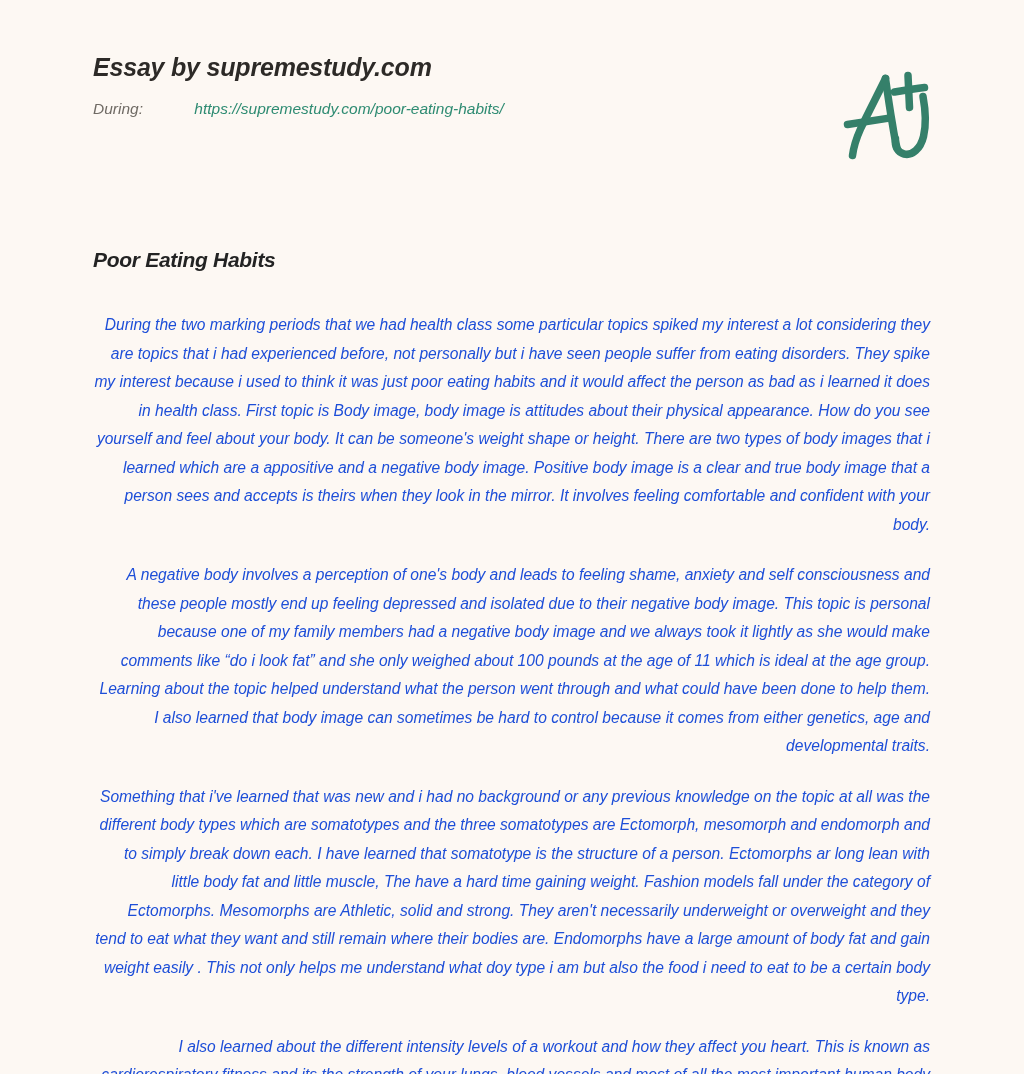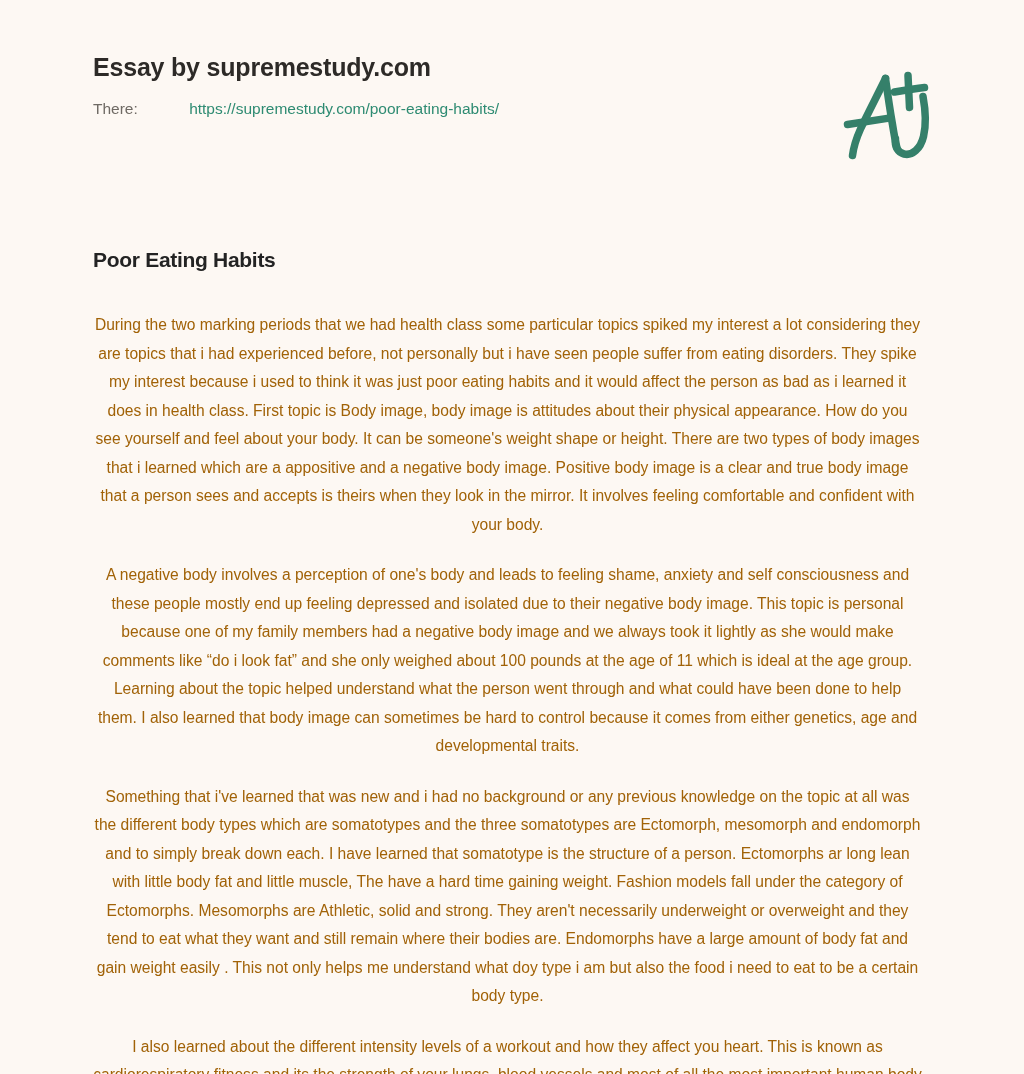--- a/index.html
+++ b/index.html
@@ -15,20 +15,21 @@
     color: #3a3632;
     overflow: hidden;
     position: relative;
   }
 
   .page {
     position: relative;
     width: 1024px;
     height: 1004px;
     box-sizing: border-box;
+    font-style: italic;
   }
 
   
   .header {
     position: absolute;
     left: 93px;
     top: 52px;
     right: 80px;
   }
   .brand-line {
@@ -77,39 +78,39 @@
   }
   .article-title {
     margin: 0 0 39px 0;
     font-size: 21px;
     font-weight: bold;
     color: #232323;
     letter-spacing: -0.3px;
     line-height: 1.2;
   }
   .article-body p {
-    margin: 0 16px 22px 0;
+    margin: 0 8px 22px 0;
     font-size: 15.6px;
     line-height: 28.5px;
-    color: #a16207;
-    text-align: center;
+    color: #1d4ed8;
+    text-align: right;
   }
   .article-body p:last-child {
     margin-bottom: 0;
   }
 </style>
 </head>
 <body>
 
 <div class="page">
 
   <div class="header">
     <div class="brand-line">Essay by supremestudy.com</div>
     <div class="source-line">
-      <span class="source-label">There:</span>
+      <span class="source-label">During:</span>
       <a class="source-url" href="#">https://supremestudy.com/poor-eating-habits/</a>
     </div>
   </div>
 
   <div class="logo">
     <svg viewBox="0 0 120 120" xmlns="http://www.w3.org/2000/svg">
       <g fill="none" stroke="#35806a" stroke-width="7.5" stroke-linecap="round" stroke-linejoin="round">
 
         <path d="M53.5 20.5 C47 34, 36 55, 28.5 71 C24 81, 21.5 90, 20.5 97.5"></path>
 

